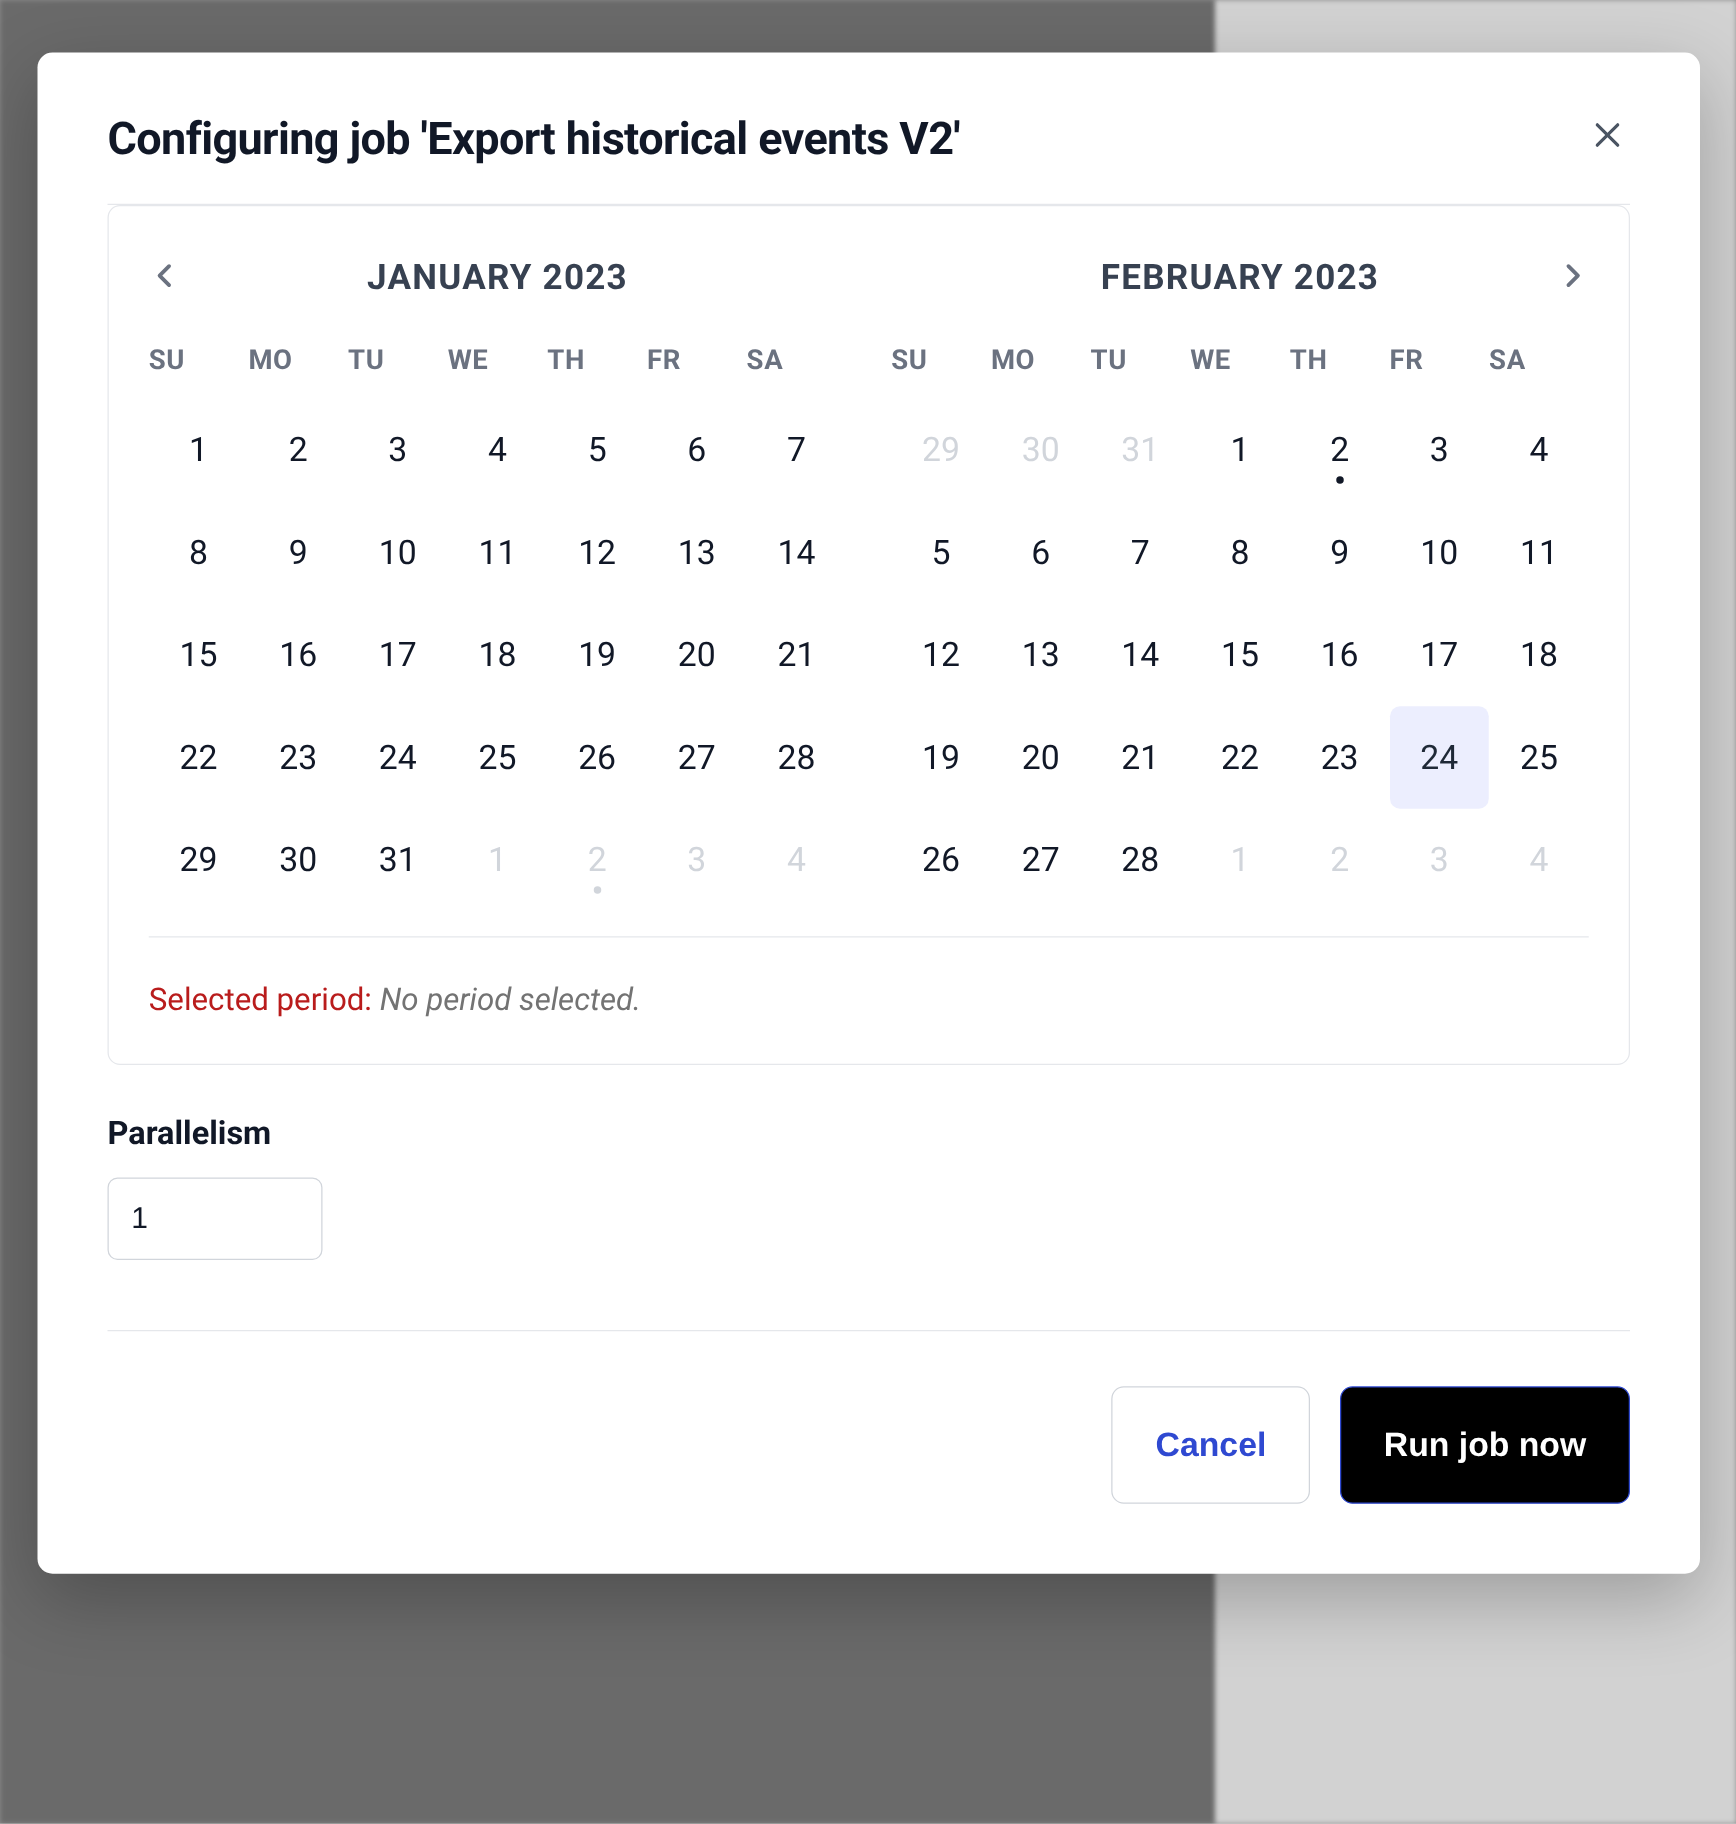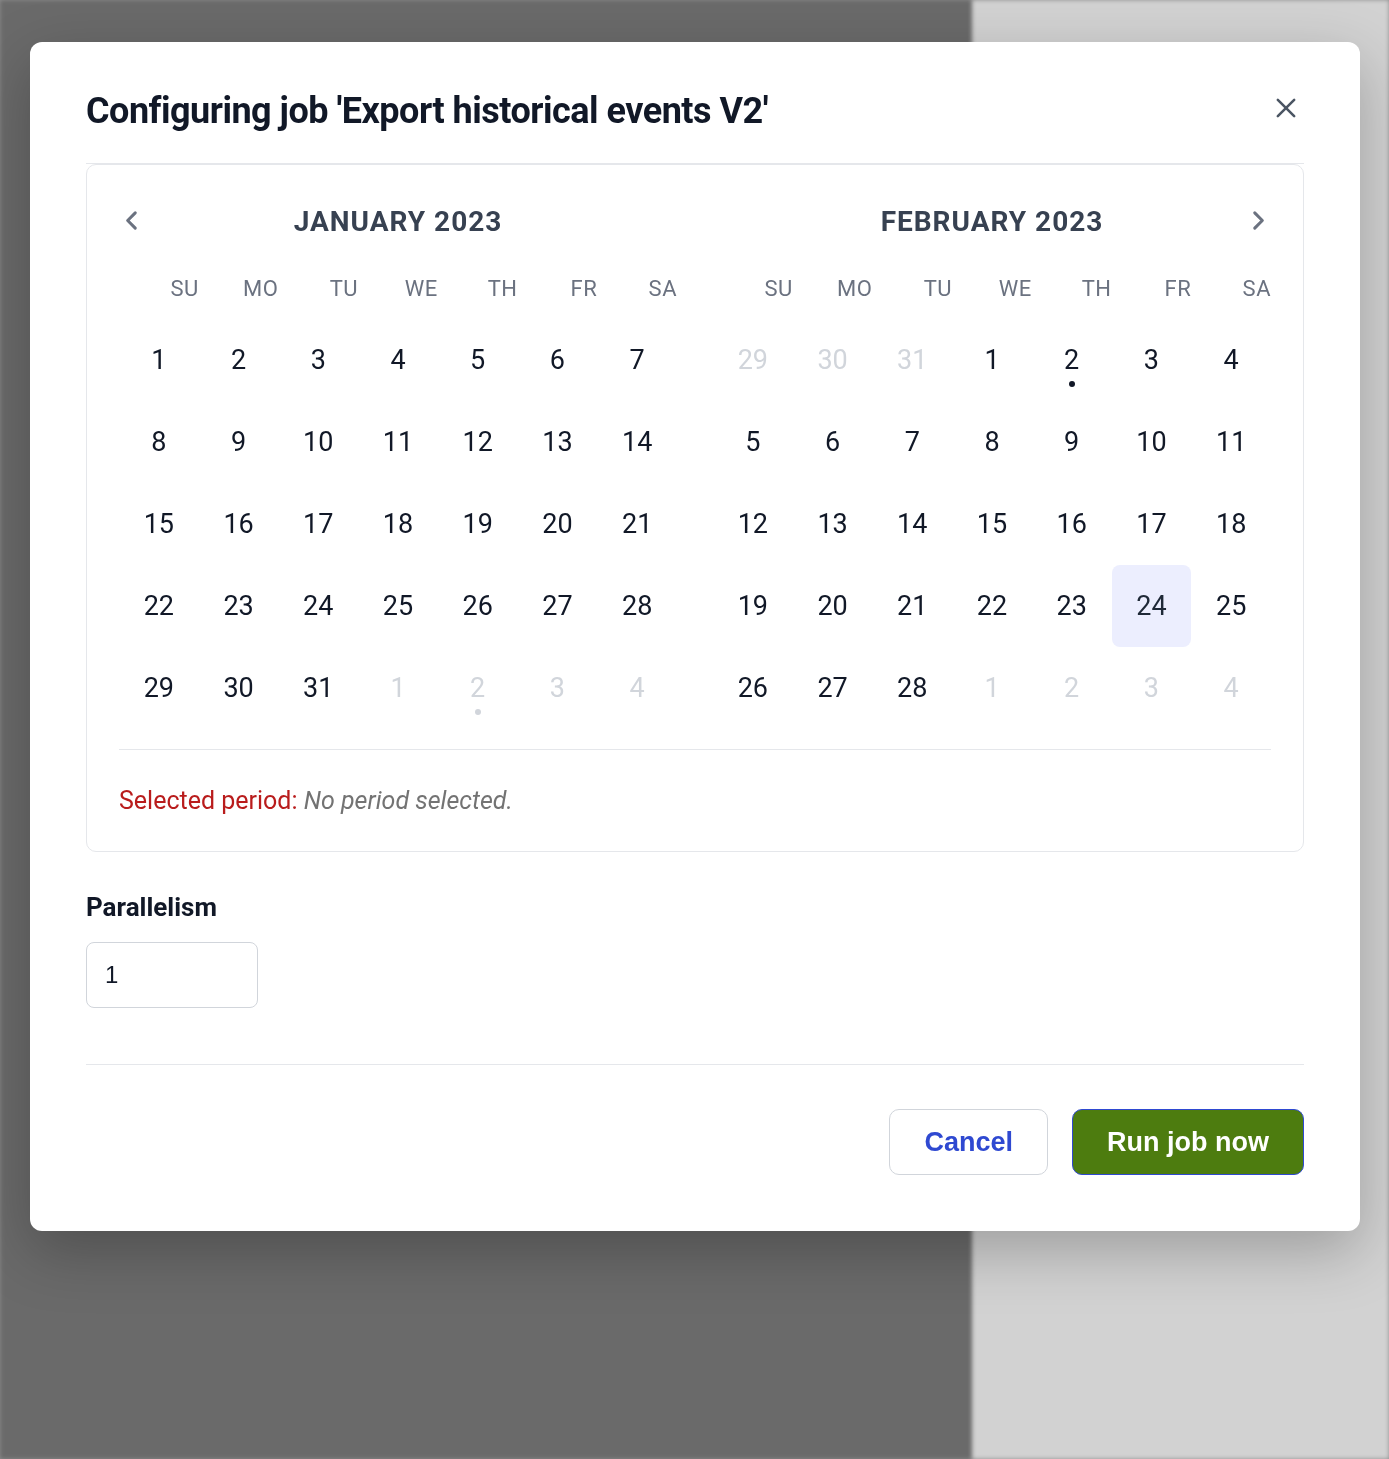--- a/index.html
+++ b/index.html
@@ -87,23 +87,23 @@
     padding: 6px;
   }
   .nav-btn.left { left: -6px; }
   .nav-btn.right { right: -6px; }
 
   .weekdays, .weekrow {
     display: grid;
     grid-template-columns: repeat(7, 1fr);
   }
   .weekday {
-    text-align: right;
+    text-align: left;
     font-size: 22px;
-    font-weight: 400;
+    font-weight: 700;
     color: #6b7280;
     padding: 10px 0 18px 0;
     letter-spacing: 0.5px;
   }
   .day {
     display: flex;
     align-items: center;
     justify-content: center;
     height: 82px;
     font-size: 27px;
@@ -148,37 +148,37 @@
 
   .footer {
     border-top: 1px solid #e5e7eb;
     margin-top: 56px;
     padding-top: 44px;
     display: flex;
     justify-content: flex-end;
     gap: 24px;
   }
   .btn {
-    height: 66px;
+    height: 94px;
     padding: 0 34px;
     border-radius: 10px;
     font-size: 27px;
     font-weight: 600;
     cursor: pointer;
     display: inline-flex;
     align-items: center;
     justify-content: center;
   }
   .btn-secondary {
     background: #fff;
     color: #2f49d1;
     border: 1.5px solid #d1d5db;
   }
   .btn-primary {
-    background: #4d7c0f;
+    background: #000000;
     color: #fff;
     border: 1.5px solid #2f49d1;
   }
 </style>
 </head>
 <body>
 
 <div class="backdrop"></div>
 
 <div class="modal">

